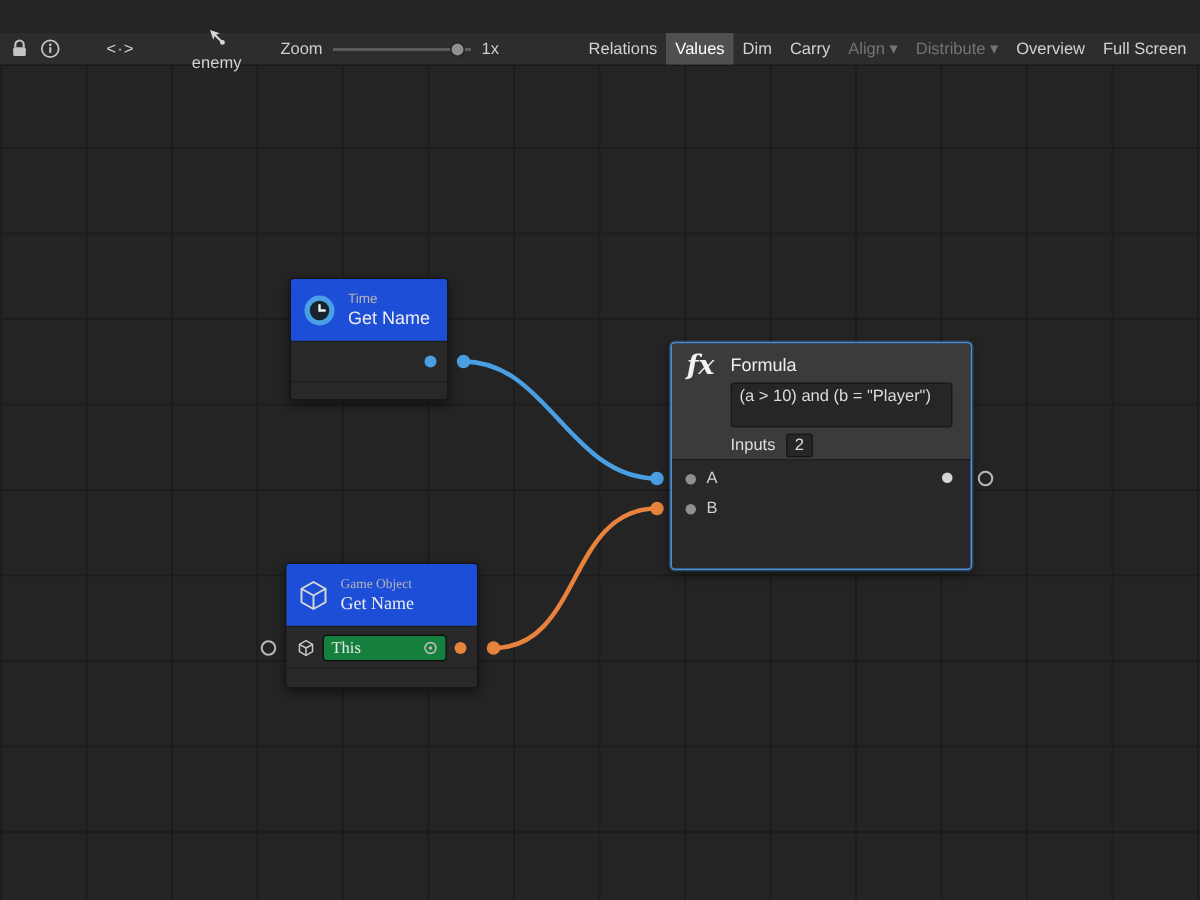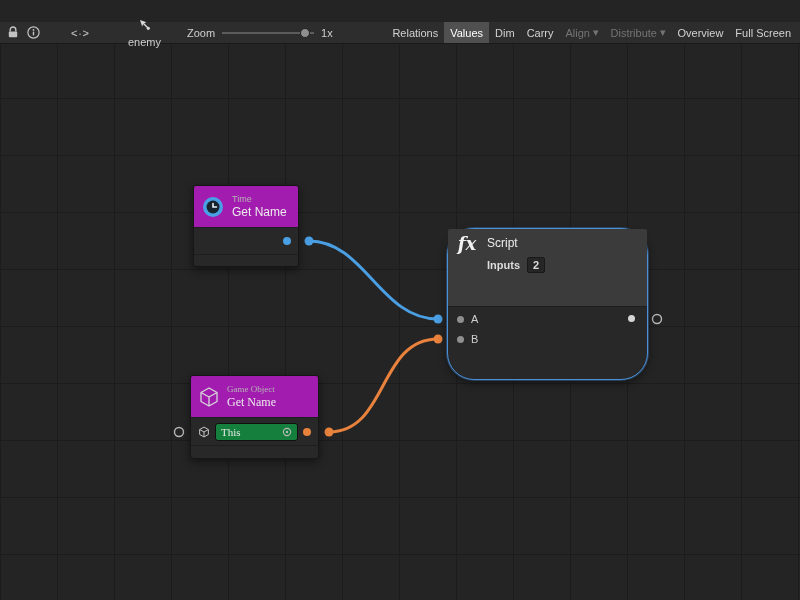--- a/index.html
+++ b/index.html
@@ -37,46 +37,46 @@
           background-image:linear-gradient(to right,#1c1c1c 1px,transparent 1px),
                            linear-gradient(to bottom,#1c1c1c 1px,transparent 1px);
           background-size:57px 57px;background-position:0 54px;}
 
   .wires{position:absolute;top:0;left:0;z-index:2;pointer-events:none;}
 
   
   .node{position:absolute;z-index:3;box-sizing:border-box;background:#282828;
         border:1px solid #161616;border-radius:3px;color:#ddd;
         box-shadow:0 3px 8px rgba(0,0,0,.45);}
-  .nhead{box-sizing:border-box;height:42px;background:#a21caf;border-bottom:1px solid #1e1e1e;
+  .nhead{box-sizing:border-box;height:42px;background:#1d4ed8;border-bottom:1px solid #1e1e1e;
          display:flex;align-items:center;gap:7px;padding:0 7px;border-radius:2px 2px 0 0;}
   .ncat{font-size:9px;color:#b5b5b5;line-height:11px;}
   .nttl{font-size:12px;color:#ececec;line-height:14px;}
   .nbody{position:relative;box-sizing:border-box;background:#282828;}
   .nfoot{box-sizing:border-box;background:#282828;border-top:1px solid #1e1e1e;border-radius:0 0 2px 2px;}
 
   
   .node-get-time{left:193px;top:185px;width:106px;height:82px;}
   .node-get-time .nbody{height:26px;}
   .node-get-time .nfoot{height:12px;}
   .gt-dot{position:absolute;right:7px;top:9px;width:8px;height:8px;border-radius:50%;background:#4a9ee2;}
 
   
   .node-formula{left:447px;top:228px;width:201px;height:152px;border-color:#4a90d9;
-                box-shadow:0 0 0 1px rgba(74,144,217,.35),0 3px 8px rgba(0,0,0,.45);border-radius:27px;}
+                box-shadow:0 0 0 1px rgba(74,144,217,.35),0 3px 8px rgba(0,0,0,.45);}
   .fhead{box-sizing:border-box;height:78px;background:#3b3b3b;border-bottom:1px solid #1e1e1e;
          padding:4px 6px;border-radius:2px 2px 0 0;}
   .frow1{display:flex;align-items:center;gap:7px;height:20px;}
   .fx{font-family:"DejaVu Serif",serif;font-style:italic;font-weight:bold;font-size:18px;
       color:#f2f2f2;width:26px;text-align:center;}
   .fttl{font-size:12px;color:#ececec;}
   .fexpr{margin:2px 4px 0 33px;width:148px;box-sizing:border-box;background:#262626;
          border:1px solid #191919;border-radius:2px;padding:2px 5px;font-size:11px;
          line-height:13px;color:#dcdcdc;min-height:30px;cursor:text;}
-  .finputs{margin:4px 0 0 33px;display:flex;align-items:center;gap:7px;font-size:11px;color:#dcdcdc;font-weight:bold;}
+  .finputs{margin:4px 0 0 33px;display:flex;align-items:center;gap:7px;font-size:11px;color:#dcdcdc;}
   .fnum{box-sizing:border-box;width:18px;background:#262626;border:1px solid #191919;
         border-radius:2px;text-align:center;font-size:11px;line-height:14px;color:#dcdcdc;cursor:text;}
   .frow{position:absolute;left:0;right:0;height:18px;display:flex;align-items:center;}
   .frow-a{top:81px;} .frow-b{top:101px;}
   .pdot{width:7px;height:7px;border-radius:50%;background:#8f8f8f;margin-left:9px;flex:0 0 auto;}
   .plabel{margin-left:7px;font-size:11px;color:#cfcfcf;}
   .pdot-out{position:absolute;right:12px;top:5px;width:7px;height:7px;border-radius:50%;background:#d6d6d6;}
 
   
   .node-get-name{left:190px;top:375px;width:129px;height:84px;font-family:Liberation Serif, serif;}
@@ -183,22 +183,23 @@
     <div class="nbody">
       <span class="gt-dot"></span>
     </div>
     <div class="nfoot"></div>
   </div>
 
   <div class="node node-formula">
     <div class="fhead">
       <div class="frow1">
         <span class="fx">fx</span>
-        <span class="fttl">Script</span>
+        <span class="fttl">Formula</span>
       </div>
+      <div class="fexpr">(a &gt; 10) and (b = "Player")</div>
       <div class="finputs">
         <span>Inputs</span>
         <span class="fnum">2</span>
       </div>
     </div>
     <div class="frow frow-a">
       <span class="pdot"></span>
       <span class="plabel">A</span>
       <span class="pdot-out"></span>
     </div>

